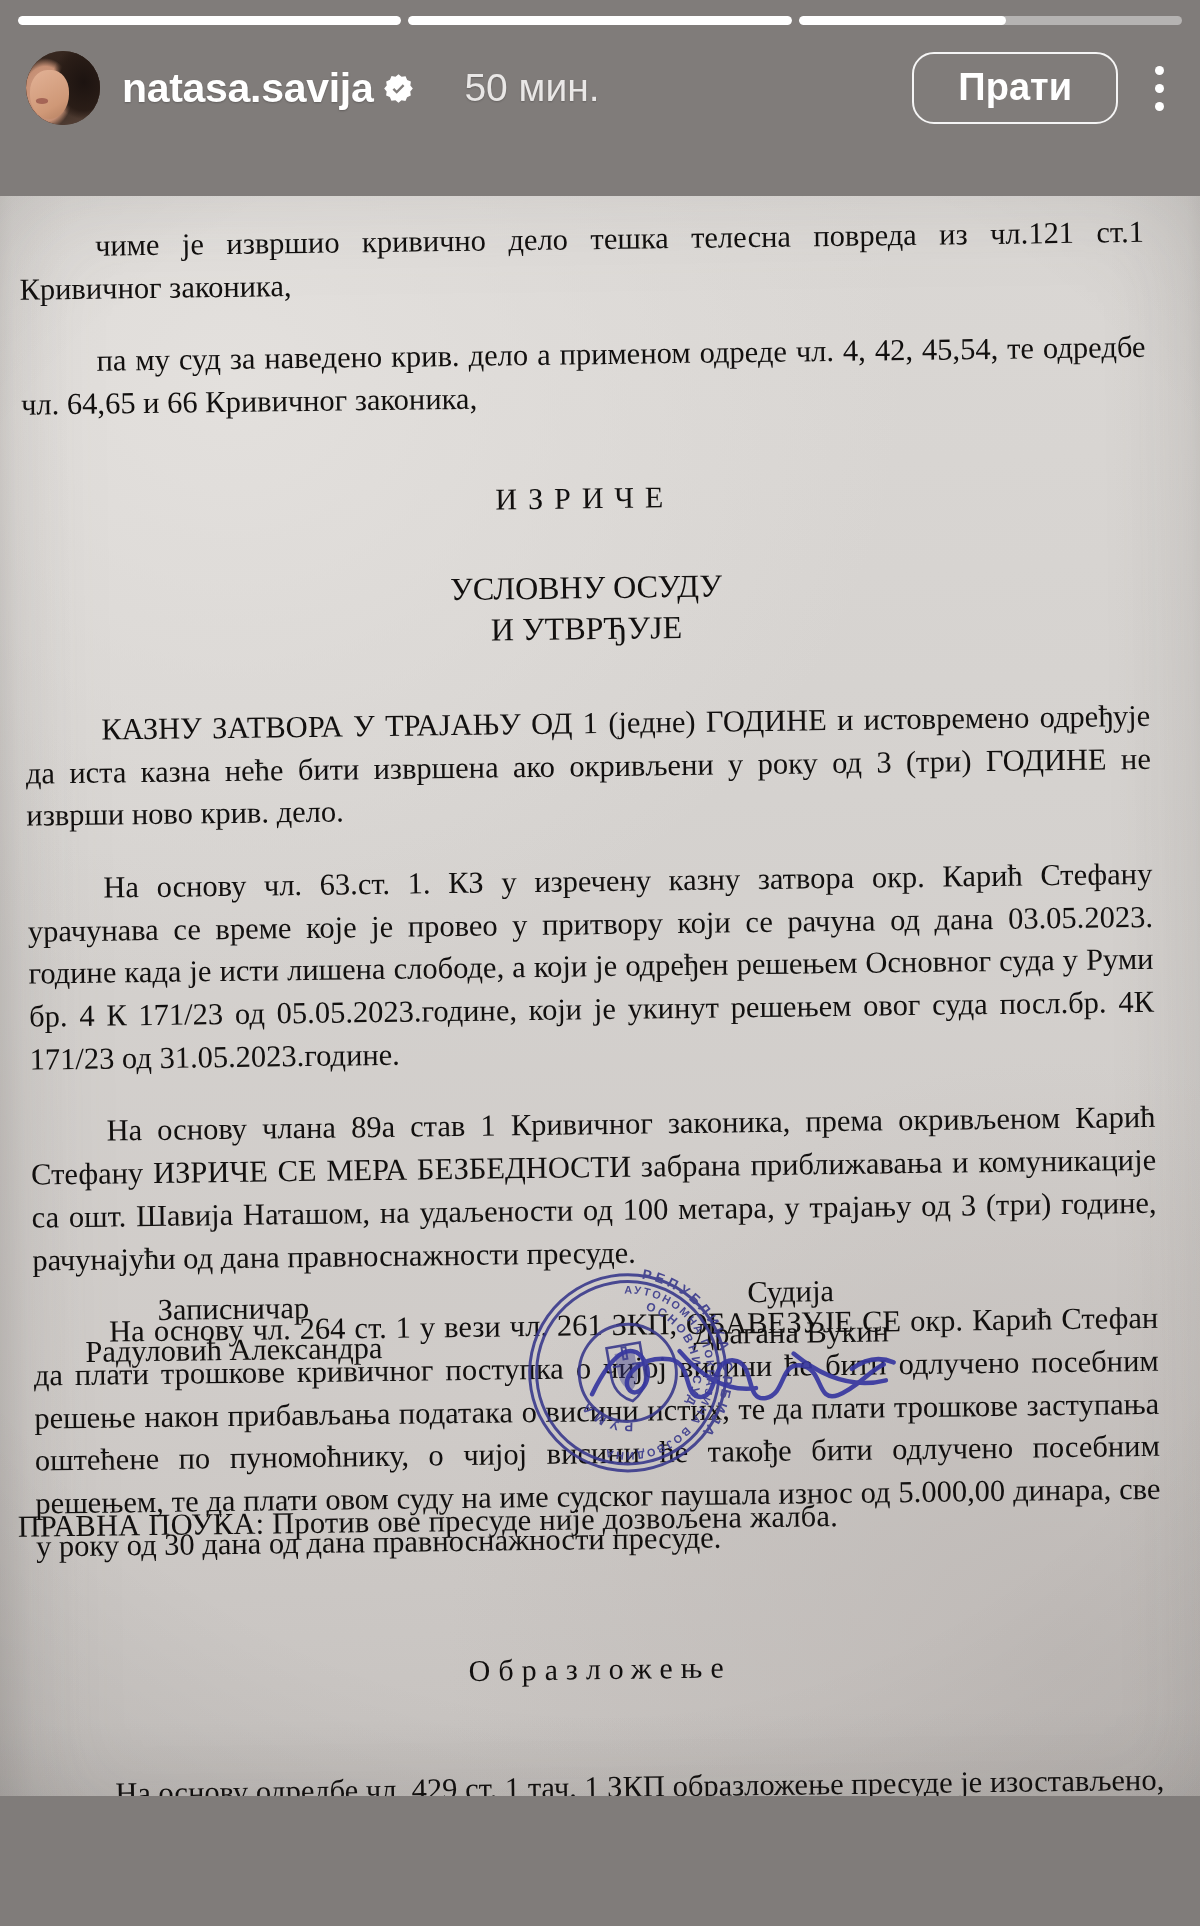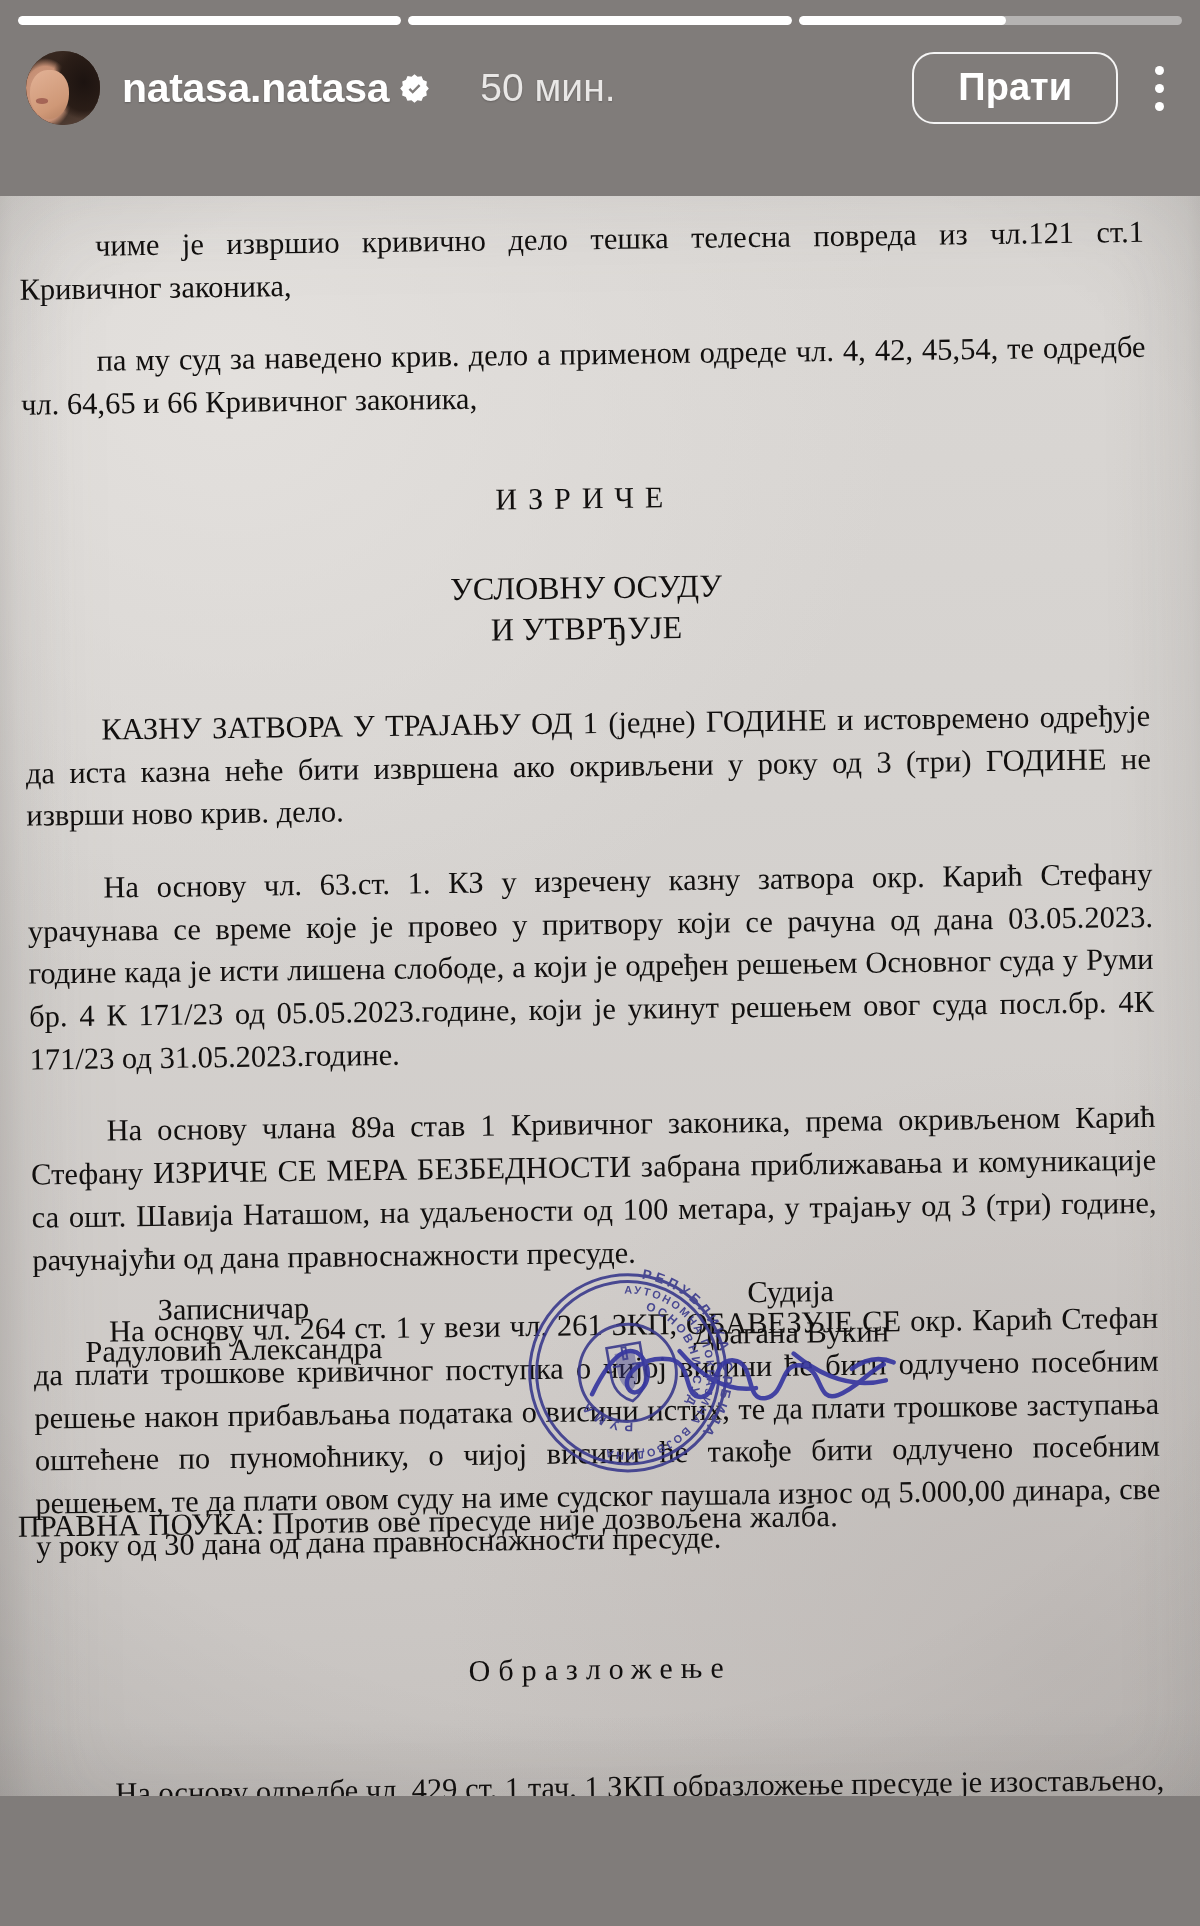--- a/index.html
+++ b/index.html
@@ -322,21 +322,21 @@
 
   <div id="story-header">
 
     <div id="avatar">
       <div class="av-hair"></div>
       <div class="av-face"></div>
       <div class="av-lip"></div>
     </div>
 
     <div id="username-wrap">
-      <span id="username">natasa.natasa</span>
+      <span id="username">natasa.savija</span>
       <svg id="verified-badge" viewBox="0 0 24 24" aria-hidden="true">
         <path fill="#ffffff" d="M12 .9l2.39 2.02 3.1-.43 1.2 2.9 2.9 1.2-.43 3.1L23.1 12l-2.02 2.39.43 3.1-2.9 1.2-1.2 2.9-3.1-.43L12 23.1l-2.39-2.02-3.1.43-1.2-2.9-2.9-1.2.43-3.1L.9 12l2.02-2.39-.43-3.1 2.9-1.2 1.2-2.9 3.1.43z"></path>
         <path fill="#807c7a" d="M10.6 16.1l-3.2-3.2 1.3-1.3 1.9 1.9 4.7-4.7 1.3 1.3z"></path>
       </svg>
       <span id="timestamp">50 мин.</span>
     </div>
 
     <div id="header-right">
       <button id="follow-button">Прати</button>
       <div id="more-options">

